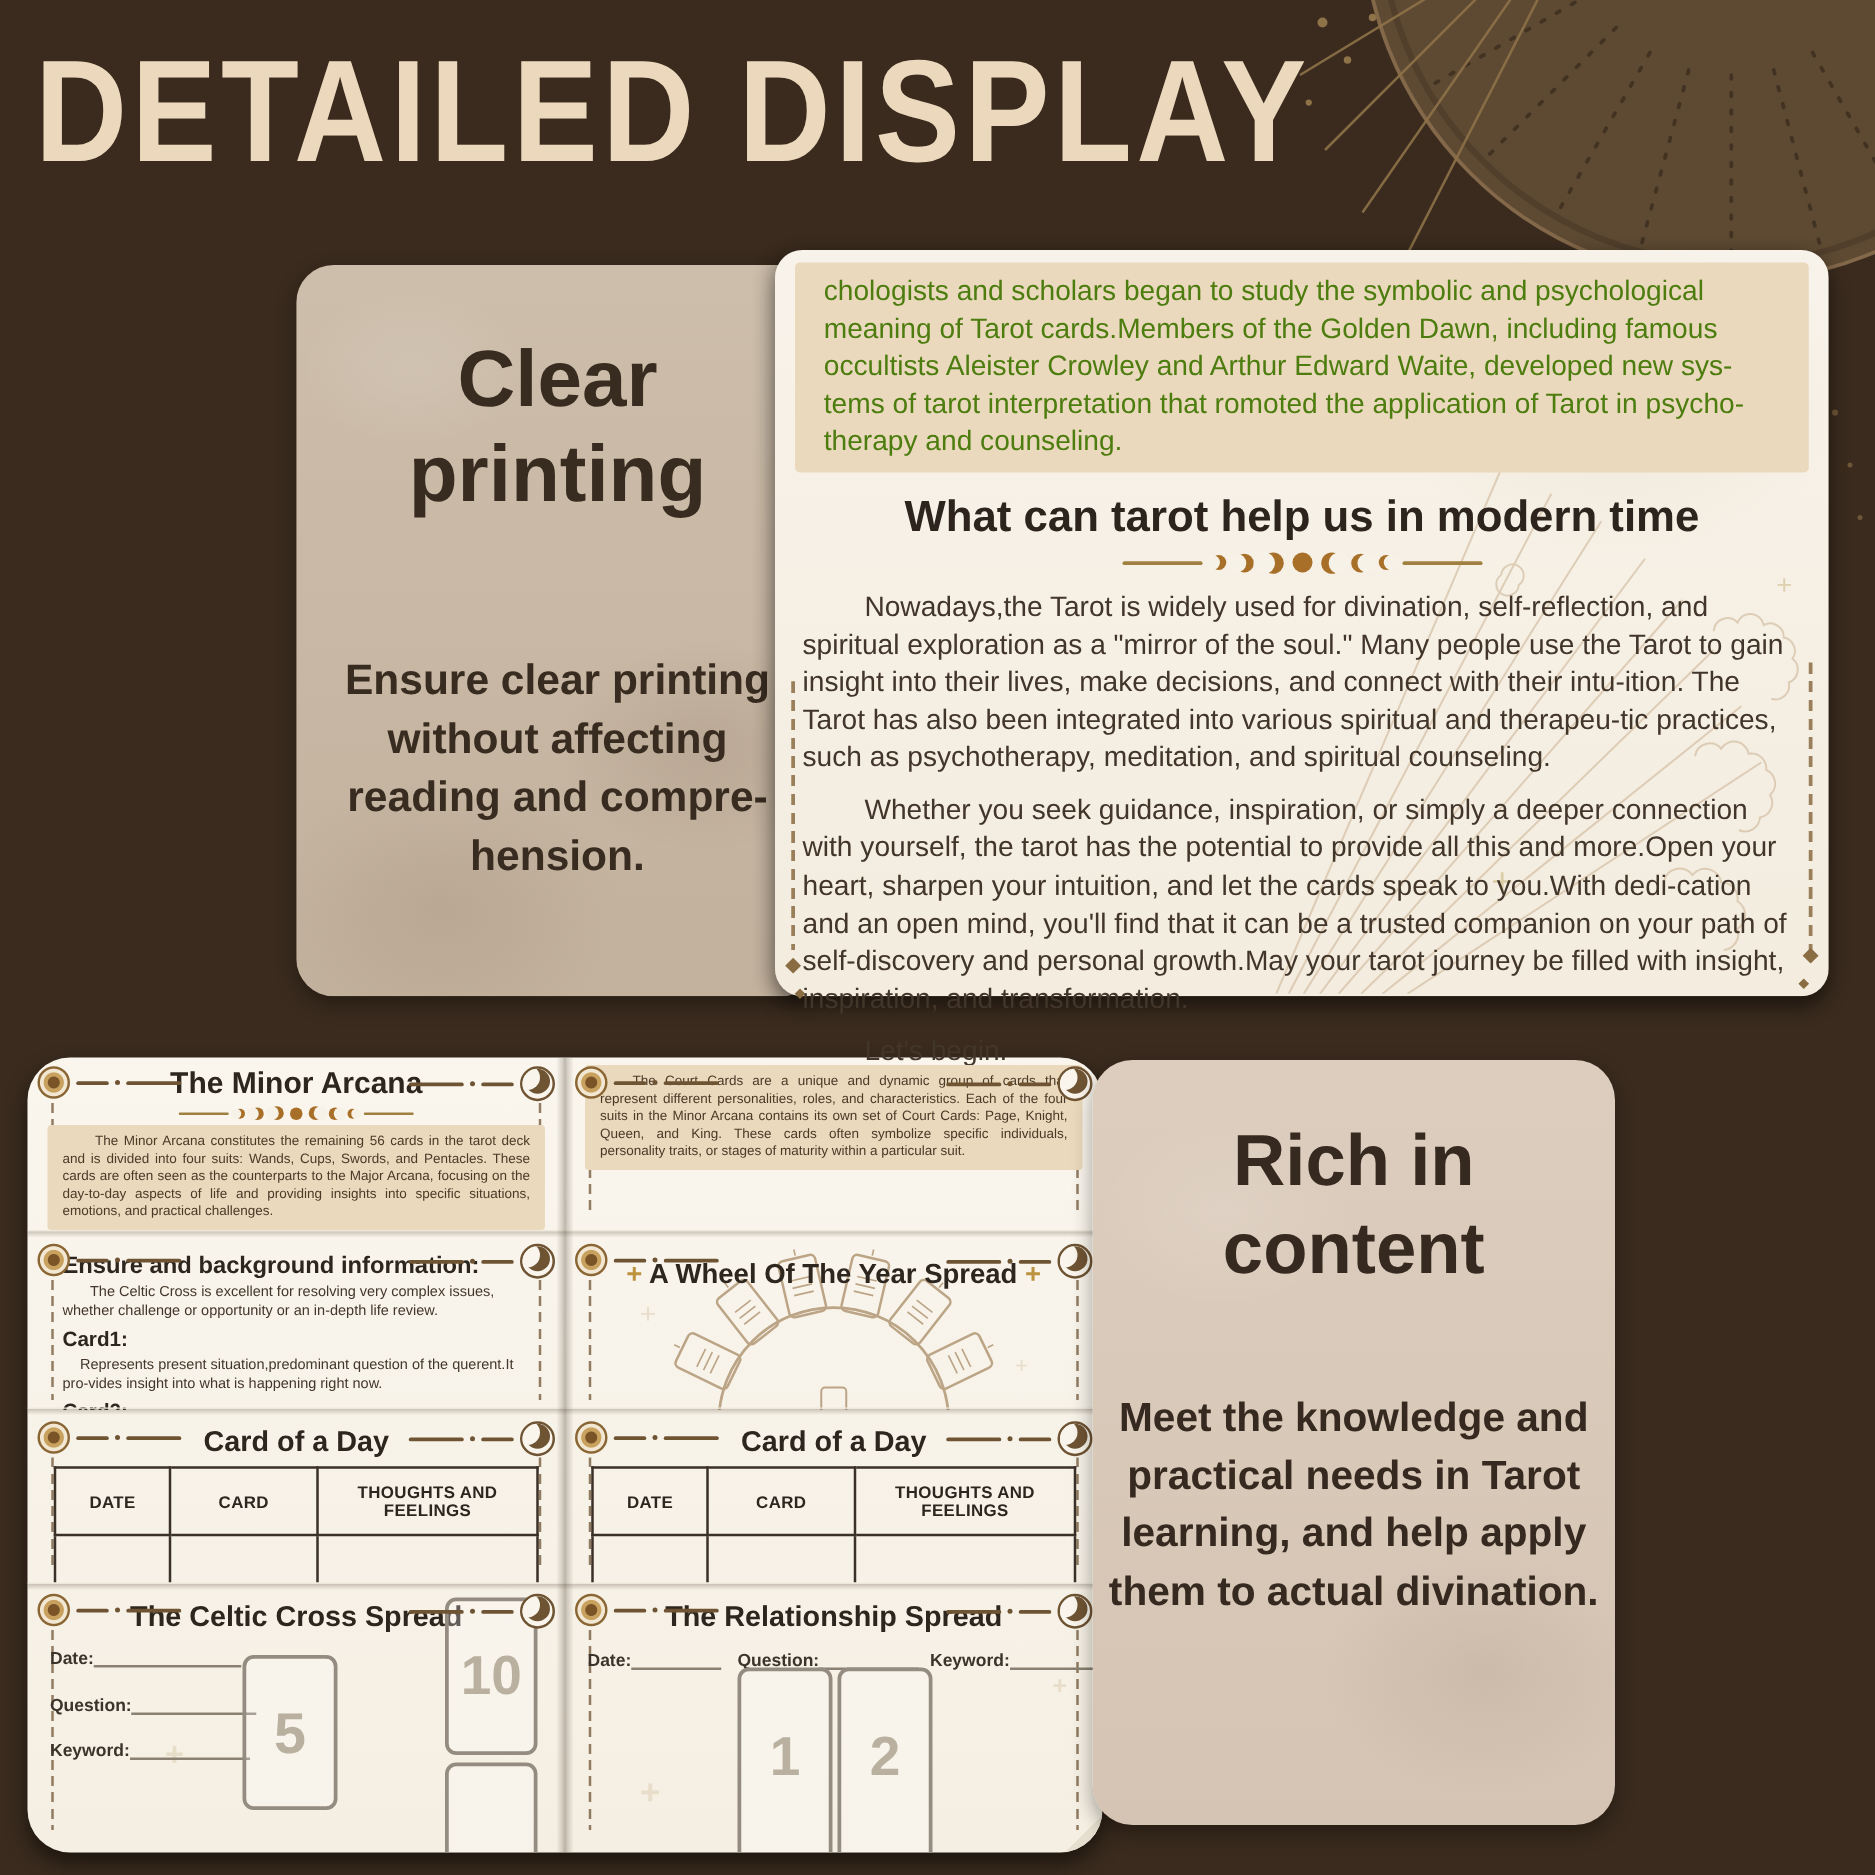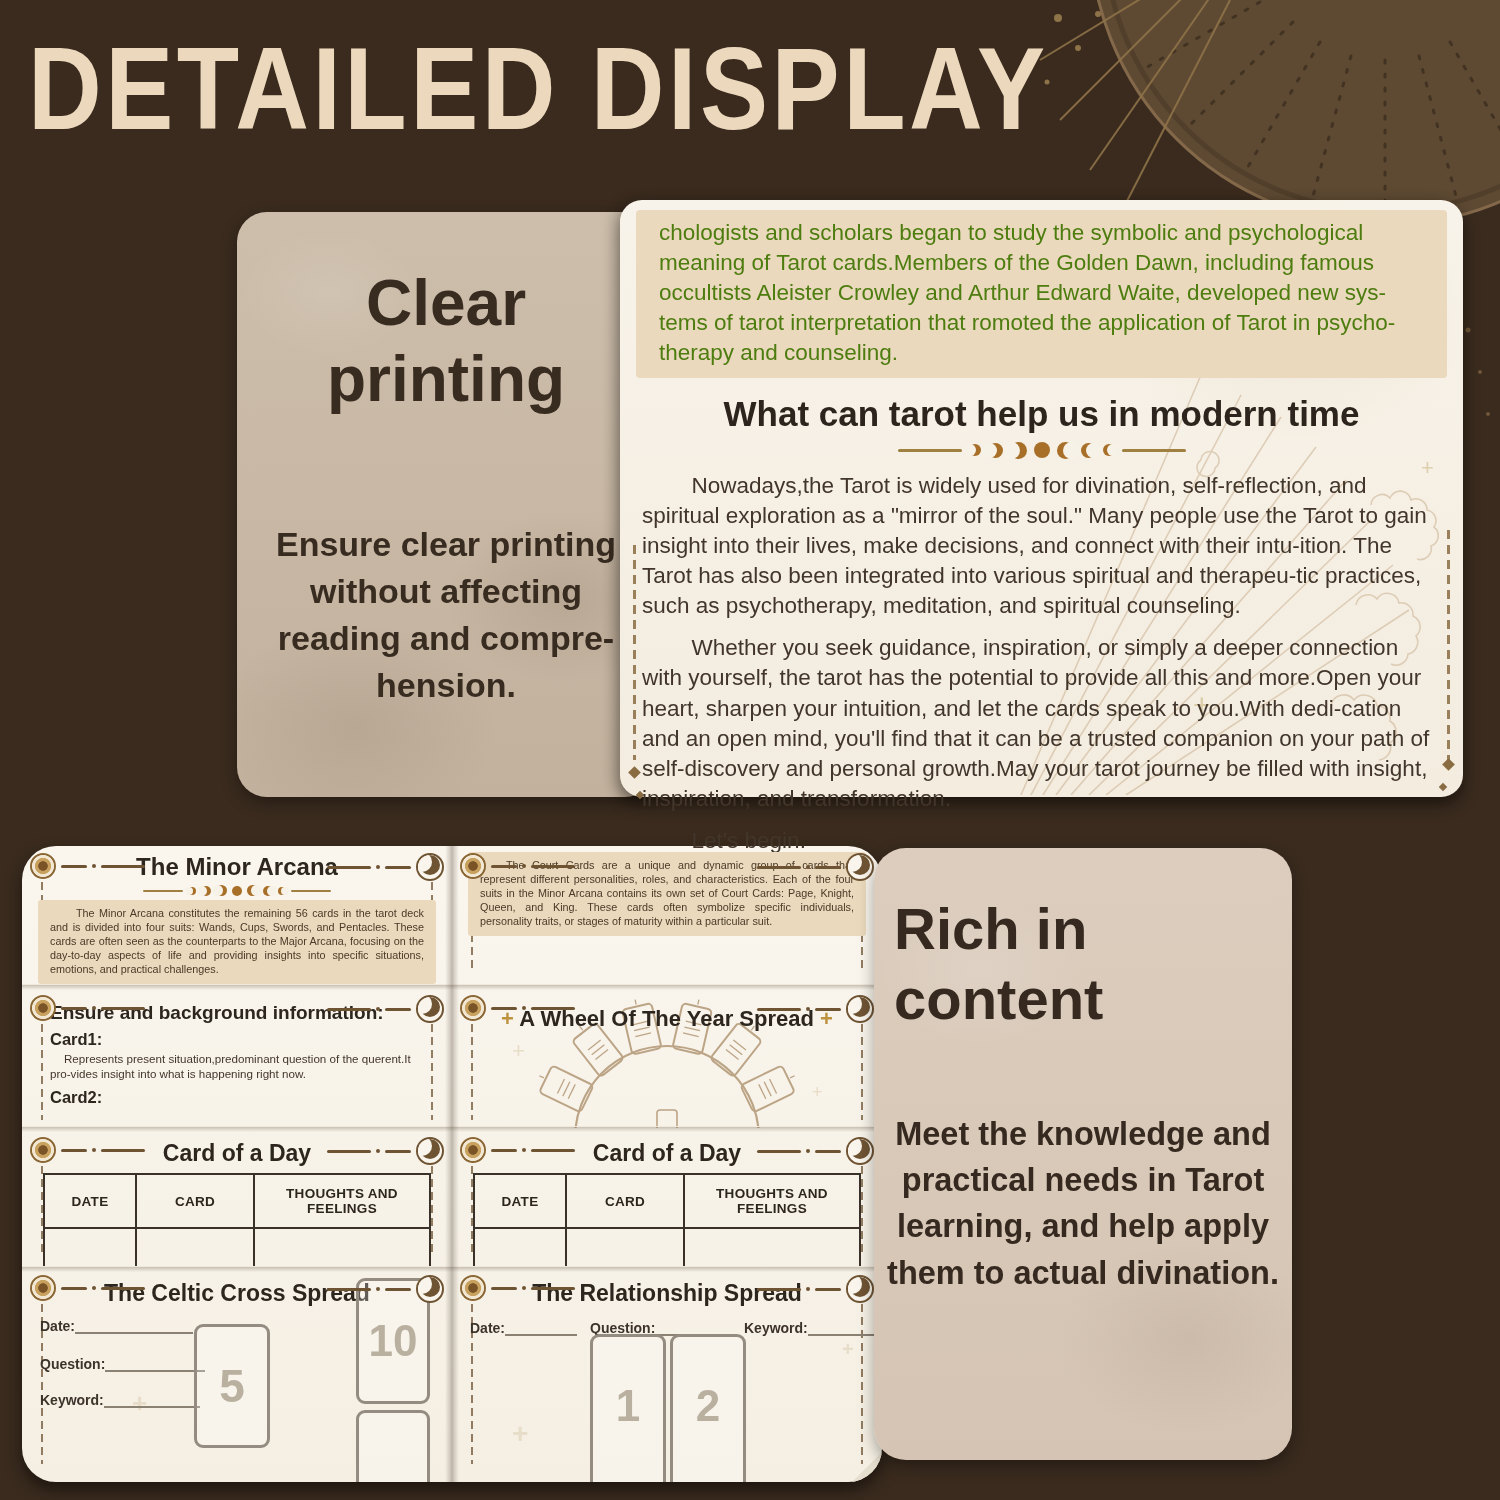--- a/index.html
+++ b/index.html
@@ -107,21 +107,21 @@
   .page-curl{position:absolute;right:0;bottom:0;width:0;height:0;z-index:7;
     border-left:30px solid transparent;border-bottom:30px solid #e6dfcf;}
 
   
   .rich-card{position:absolute;left:874px;top:848px;width:418px;height:612px;border-radius:32px;z-index:10;
     background:
       radial-gradient(160px 120px at 25% 20%, rgba(255,255,255,.12), transparent 65%),
       radial-gradient(200px 150px at 75% 80%, rgba(110,88,66,.10), transparent 65%),
       linear-gradient(#dccdbe,#d5c4b3);
     box-shadow:0 6px 16px rgba(0,0,0,.35);}
-  .rich-card h2{margin:46px 20px 0;font-size:58px;line-height:1.2;color:#362a20;}
+  .rich-card h2{margin:46px 20px 0;text-align:center;font-size:58px;line-height:1.2;color:#362a20;}
   .rich-card p{margin:78px 11px 0;text-align:center;font-size:32.5px;font-weight:600;line-height:1.42;color:#362a20;}
 </style>
 </head>
 <body>
 
 <div id="canvas">
 
   <div class="celestial-wrap">
     <svg width="1500" height="560">
       <circle cx="1385" cy="-70" r="295" fill="#5e4a33" stroke="#83684a" stroke-width="3"></circle>
@@ -318,20 +318,21 @@
         </div>
       <div class="orn or">
           <span class="dsh d2"></span>
           <span class="pt"></span>
           <span class="dsh d1"></span>
           <span class="moon-ic"></span>
         </div>
       <div class="vrail vl" style="top:36px;height:96px;"></div>
       <div class="vrail vr" style="top:36px;height:96px;"></div>
       <div class="purpose-label" style="margin-top:14px;font-size:19px;">Ensure and background information:</div>
+      <div class="purpose-body"><span style="display:inline-block;width:22px;"></span><span>The Celtic Cross is excellent for resolving very complex issues, whether challenge or opportunity or an in-depth life review.</span></div>
       <div class="purpose-label">Card1:</div>
       <div class="purpose-body"><span style="display:inline-block;width:14px;"></span><span>Represents present situation,predominant question of the querent.It pro-vides insight into what is happening right now.</span></div>
       <div class="purpose-label">Card2:</div>
     </div>
 
     <div class="cell" style="left:430px;top:142px;height:140px;">
       <div class="orn ol">
           <span class="sun-ic"></span>
           <span class="dsh d1"></span>
           <span class="pt"></span>

